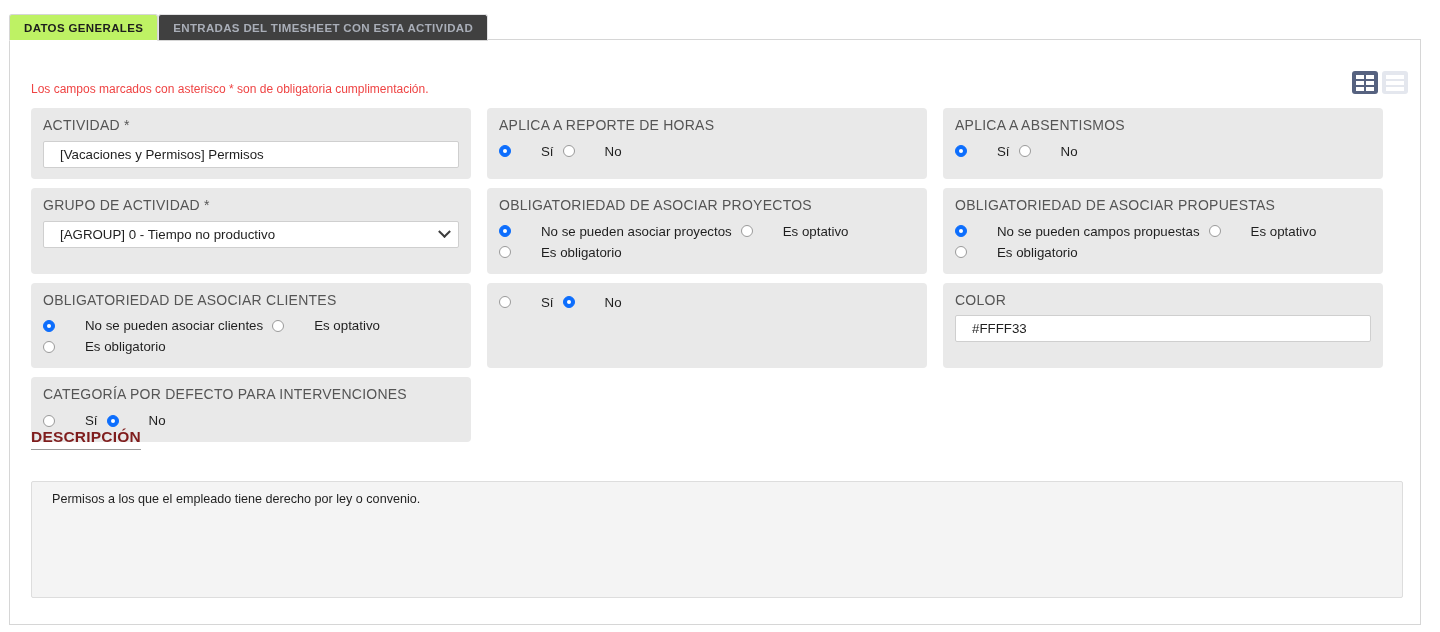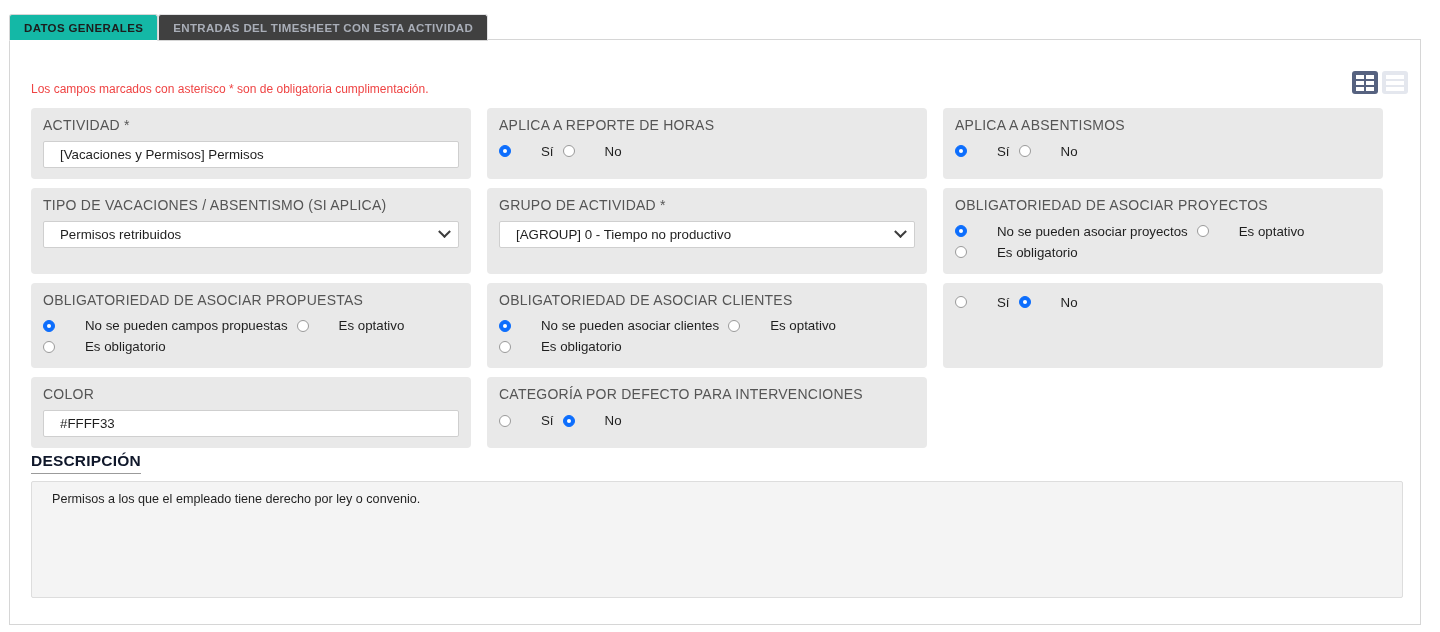--- a/index.html
+++ b/index.html
@@ -34,21 +34,21 @@
     display: flex;
     align-items: center;
     font-size: 11.5px;
     font-weight: bold;
     letter-spacing: 0.35px;
     text-transform: uppercase;
     cursor: pointer;
     user-select: none;
   }
   .tab.active {
-    background: #14b8a6;
+    background: #bef264;
     color: #1d1d1d;
     border: 1px solid #d6d6d6;
     border-bottom: 1px solid #ffffff;
     border-radius: 3px 3px 0 0;
     position: relative;
     z-index: 3;
     margin-bottom: -1px;
   }
   .tab.inactive {
     background: #404040;
@@ -193,24 +193,24 @@
     position: absolute;
     left: 3px; top: 3px;
     width: 4px; height: 4px;
     border-radius: 50%;
     background: #ffffff;
   }
 
   
   .desc-title {
     position: absolute;
-    left: 21px; top: 412px;
+    left: 21px; top: 388px;
     font-size: 15.5px;
     font-weight: bold;
-    color: #0f172a;
+    color: #7f1d1d;
     border-bottom: 1px solid #9b9b9b;
     padding-bottom: 3px;
     letter-spacing: 0.2px;
   }
   .desc-box {
     position: absolute;
     left: 21px; top: 441px;
     width: 1372px;
     height: 117px;
     background: #f4f4f4;
@@ -293,27 +293,20 @@
             <span class="rdot on"></span>
             <span>Sí</span>
           </span>
           <span class="radio">
             <span class="rdot"></span>
             <span>No</span>
           </span>
         </div>
       </div>
 
-      <div class="field tall">
-        <div class="flabel">TIPO DE VACACIONES / ABSENTISMO (SI APLICA)</div>
-        <div class="fselect">
-          <span>Permisos retribuidos</span>
-          <span class="chev"></span>
-        </div>
-      </div>
 
       <div class="field tall">
         <div class="flabel">GRUPO DE ACTIVIDAD *</div>
         <div class="fselect">
           <span>[AGROUP] 0 - Tiempo no productivo</span>
           <span class="chev"></span>
         </div>
       </div>
 
       <div class="field tall">

